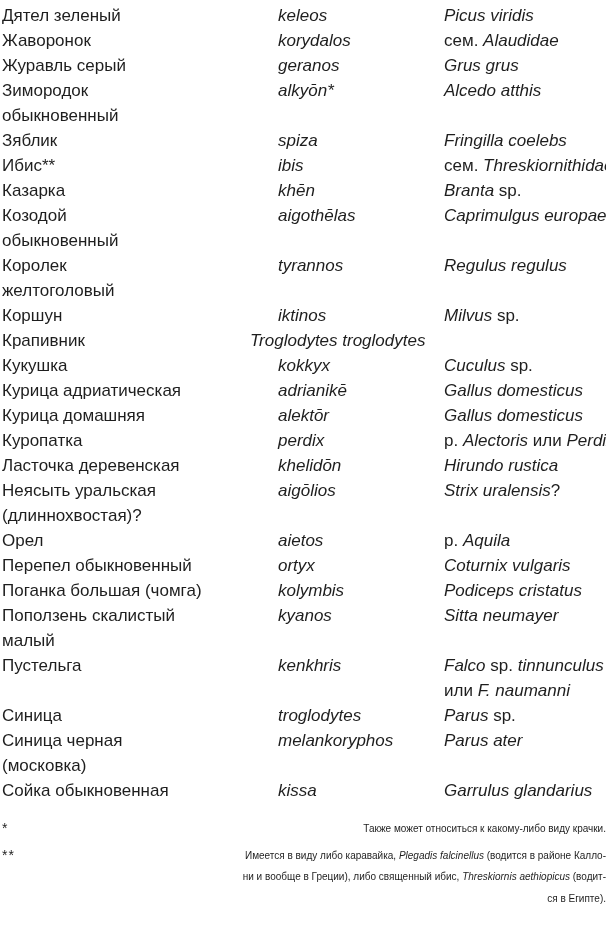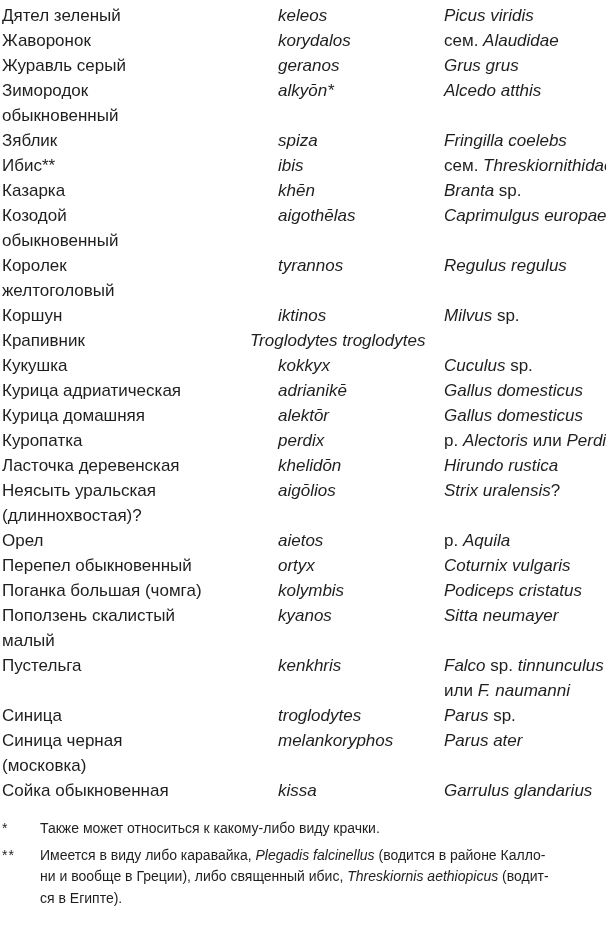--- a/index.html
+++ b/index.html
@@ -50,22 +50,23 @@
   .fn-marker {
     flex: 0 0 38px;
     font-size: 14px;
     line-height: 21.5px;
     letter-spacing: 1px;
   }
   .fn-text { flex: 1 1 auto; }
   .fn-line {
     height: 21.5px;
     line-height: 21.5px;
-    font-size: 14px;
+    font-size: 10px;
     white-space: nowrap;
+    text-align: right;
   }
 </style>
 </head>
 <body>
 
 <div class="page">
   <div class="bird-table" id="bird-table">
       <div class="row">
         <div class="cell ru">
           <div class="tline">Дятел зеленый</div>

